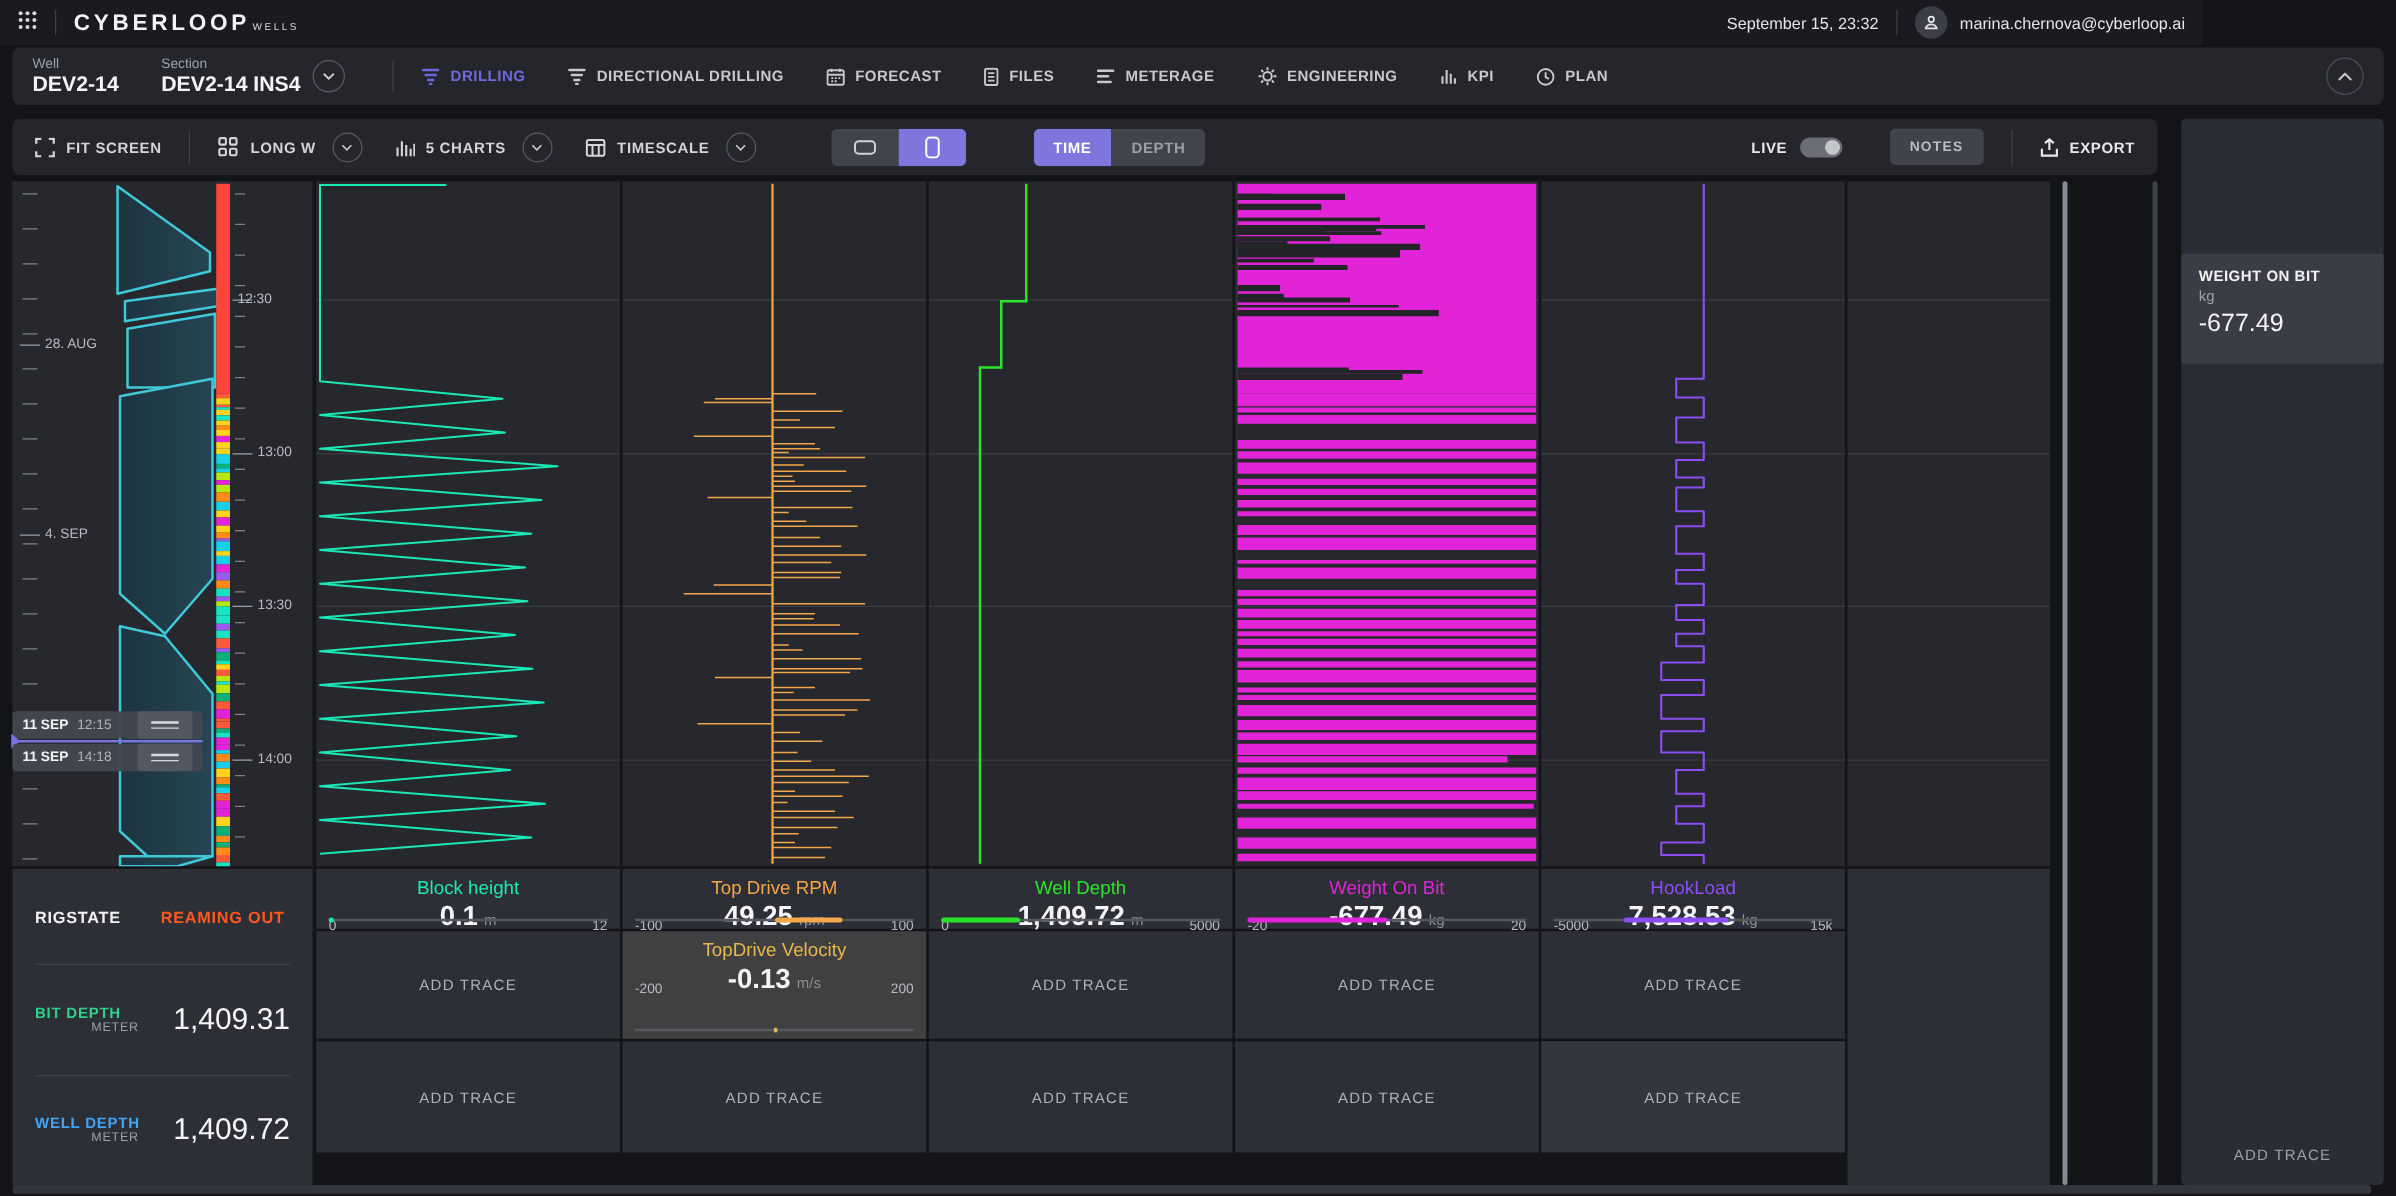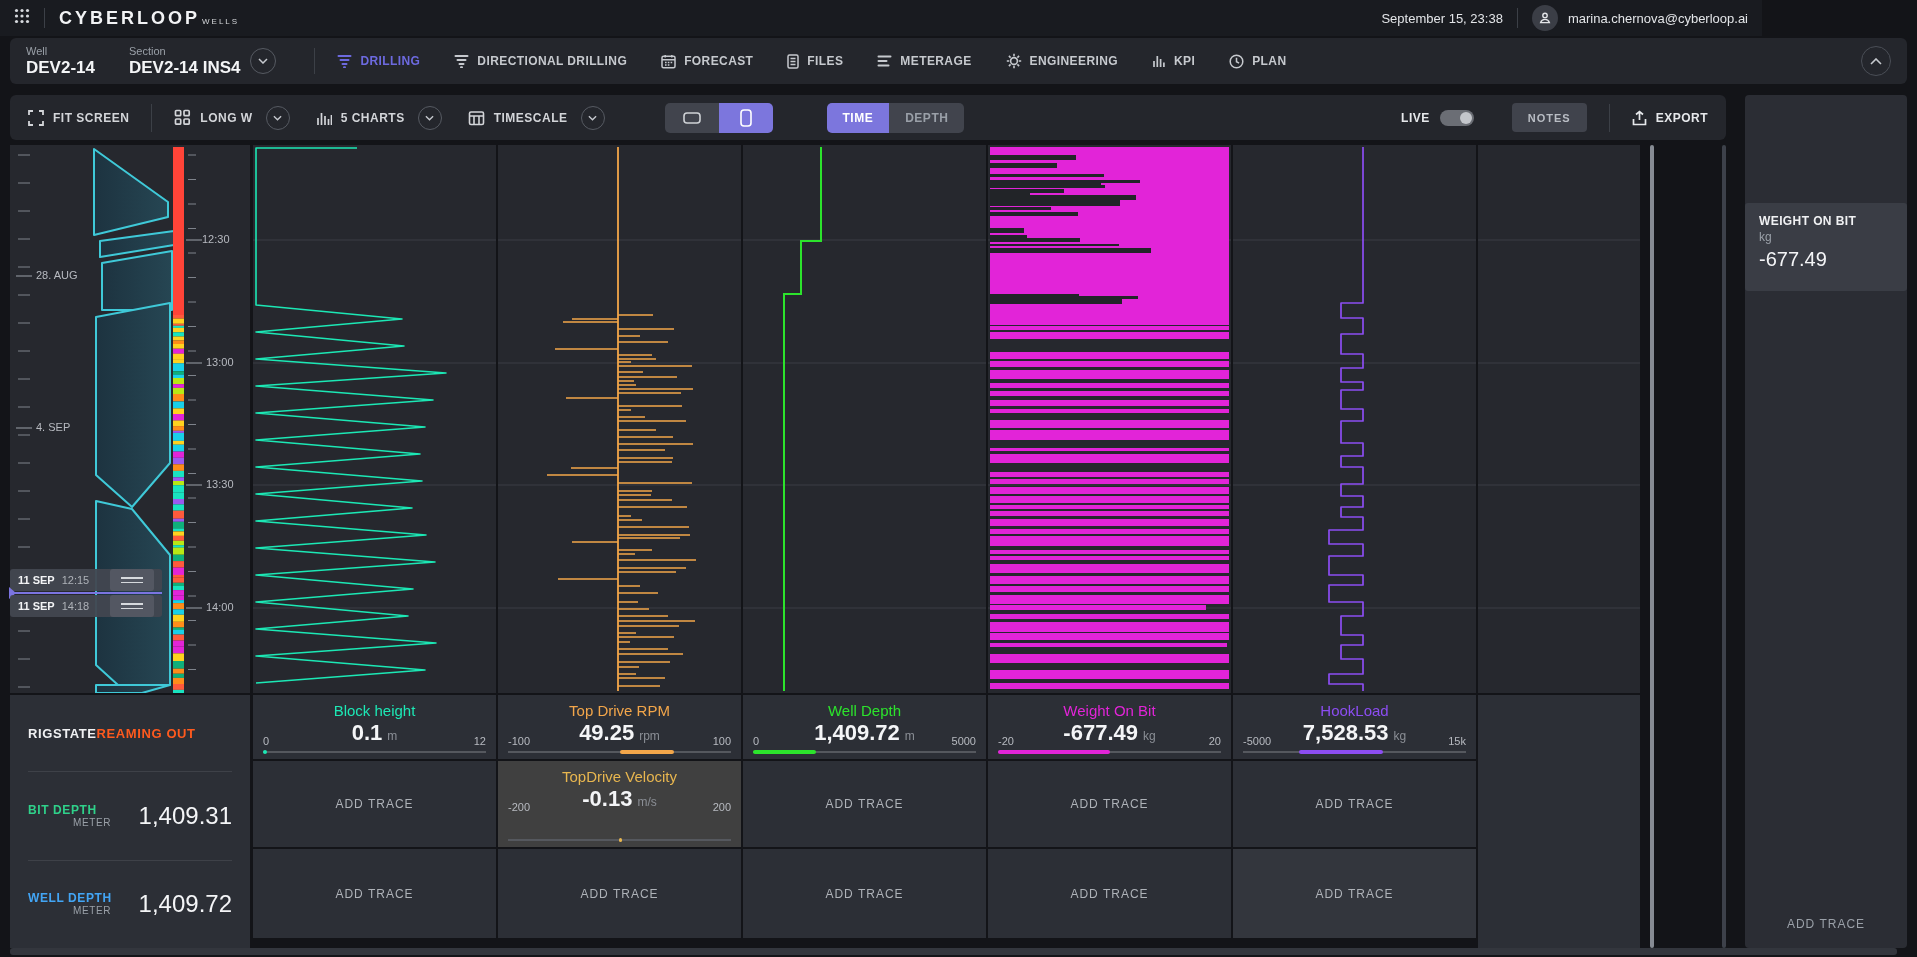--- a/index.html
+++ b/index.html
@@ -57,31 +57,31 @@
   
   .main { position:absolute; left:10px; top:145px; width:1725px; height:803px; display:flex; gap:3px; }
   .left-panel { width:240px; height:803px; display:flex; flex-direction:column; gap:2px; flex:none; }
   .minimap { position:relative; height:548px; background:#26282e; }
   .status-card { flex:1; background:#2c2f36; display:flex; flex-direction:column; }
   .st-row { display:flex; align-items:center; padding:0 18px; }
   .st-row.r1 { height:76px; }
   .st-row.r2, .st-row.r3 { flex:1; }
   .st-divider { height:1px; background:#3e4148; margin:0 18px; }
   .st-label { font-size:13px; font-weight:bold; letter-spacing:.6px; color:#f0f1f3; }
-  .st-value-orange { font-size:13px; font-weight:bold; letter-spacing:.6px; }
+  .st-value-orange { font-size:13px; font-weight:bold; letter-spacing:.6px; margin-left:32px; }
   .st-metric-label { font-size:12px; font-weight:bold; letter-spacing:.6px; line-height:14px; }
   .st-metric-unit { font-size:10px; color:#9aa0a8; letter-spacing:.6px; line-height:12px;padding-left:45px; }
   .st-metric-value { margin-left:auto; font-size:24px; color:#f4f5f7; }
 
   .cols { display:flex; gap:2px; }
   .col { width:243px; flex:none; display:flex; flex-direction:column; gap:2px; }
   .col-body { position:relative; height:548px; background:#26282e; }
   .col-body svg { display:block; }
   .card { background:#2c2f36; position:relative; }
-  .card.metric { height:64px; }
+  .card.metric { height:48px; }
   .card.metric.lighter { background:#404040; }
   .card.add { height:86px; display:flex; align-items:center; justify-content:center; }
   .card.add.r3 { height:89px; }
   .card.add.light { background:#33363d; }
   .card.tall { flex:1; }
   .add-lbl { font-size:12px; letter-spacing:1px; color:#aeb2b8; }
   .m-title { text-align:center; font-size:15px; padding-top:7px; }
   .m-row { position:relative; height:30px; }
   .m-min,.m-max { position:absolute; bottom:2px; font-size:11px; color:#b7bac0; }
   .m-min { left:10px; } .m-max { right:10px; }
@@ -139,21 +139,21 @@
             <circle cx="13.5" cy="13.5" r="1.6"></circle>
       </g>
         </svg>
     </span>
     <span class="vdiv"></span>
     <span class="logo-wrap">
       <span class="logo">CYBERLOOP</span>
       <span class="logo-sub">WELLS</span>
     </span>
     <span class="app-right">
-      <span class="datetime">September 15, 23:38</span>
+      <span class="datetime">September 15, 23:32</span>
       <span class="vdiv"></span>
       <span class="avatar">
         <svg width="14" height="14" viewBox="0 0 14 14">
             <g fill="none" stroke="#e3e5e8" stroke-width="1.4">
           <circle cx="7" cy="4.4" r="2.2"></circle>
               <path d="M2.6 11.6c.7-2.2 2.4-3.2 4.4-3.2s3.7 1 4.4 3.2z"></path>
             </g>
           </svg>
       </span>
       <span class="email">marina.chernova@cyberloop.ai</span>
@@ -485,21 +485,21 @@
               <rect x="163" y="523.7" width="11" height="5.0" fill="#ff8c1a"></rect>
               <rect x="163" y="528.8" width="11" height="4.1" fill="#0faf7a"></rect>
               <rect x="163" y="532.9" width="11" height="6.1" fill="#ff8c1a"></rect>
               <rect x="163" y="539.0" width="11" height="5.9" fill="#ff5a3c"></rect>
               <rect x="163" y="544.9" width="11" height="3.8" fill="#19e3c0"></rect>
             </g>
         </svg>
         <div id="mm-labels">
             <div class="mm-label" style="left: 26px; top: 124px;">28. AUG</div>
             <div class="mm-label" style="left: 26px; top: 276px;">4. SEP</div>
-            <div class="mm-label" style="left: 192px; top: 88px;">12:30</div>
+            <div class="mm-label" style="left: 180px; top: 88px;">12:30</div>
             <div class="mm-label" style="left: 196px; top: 211px;">13:00</div>
             <div class="mm-label" style="left: 196px; top: 333px;">13:30</div>
             <div class="mm-label" style="left: 196px; top: 456px;">14:00</div>
           </div>
         <div class="markers" id="markers">
             <div class="chip" style="top:424px">
     <span class="d">11 SEP</span>
               <span class="t">12:15</span>
     <span class="handle">
                 <i></i>

